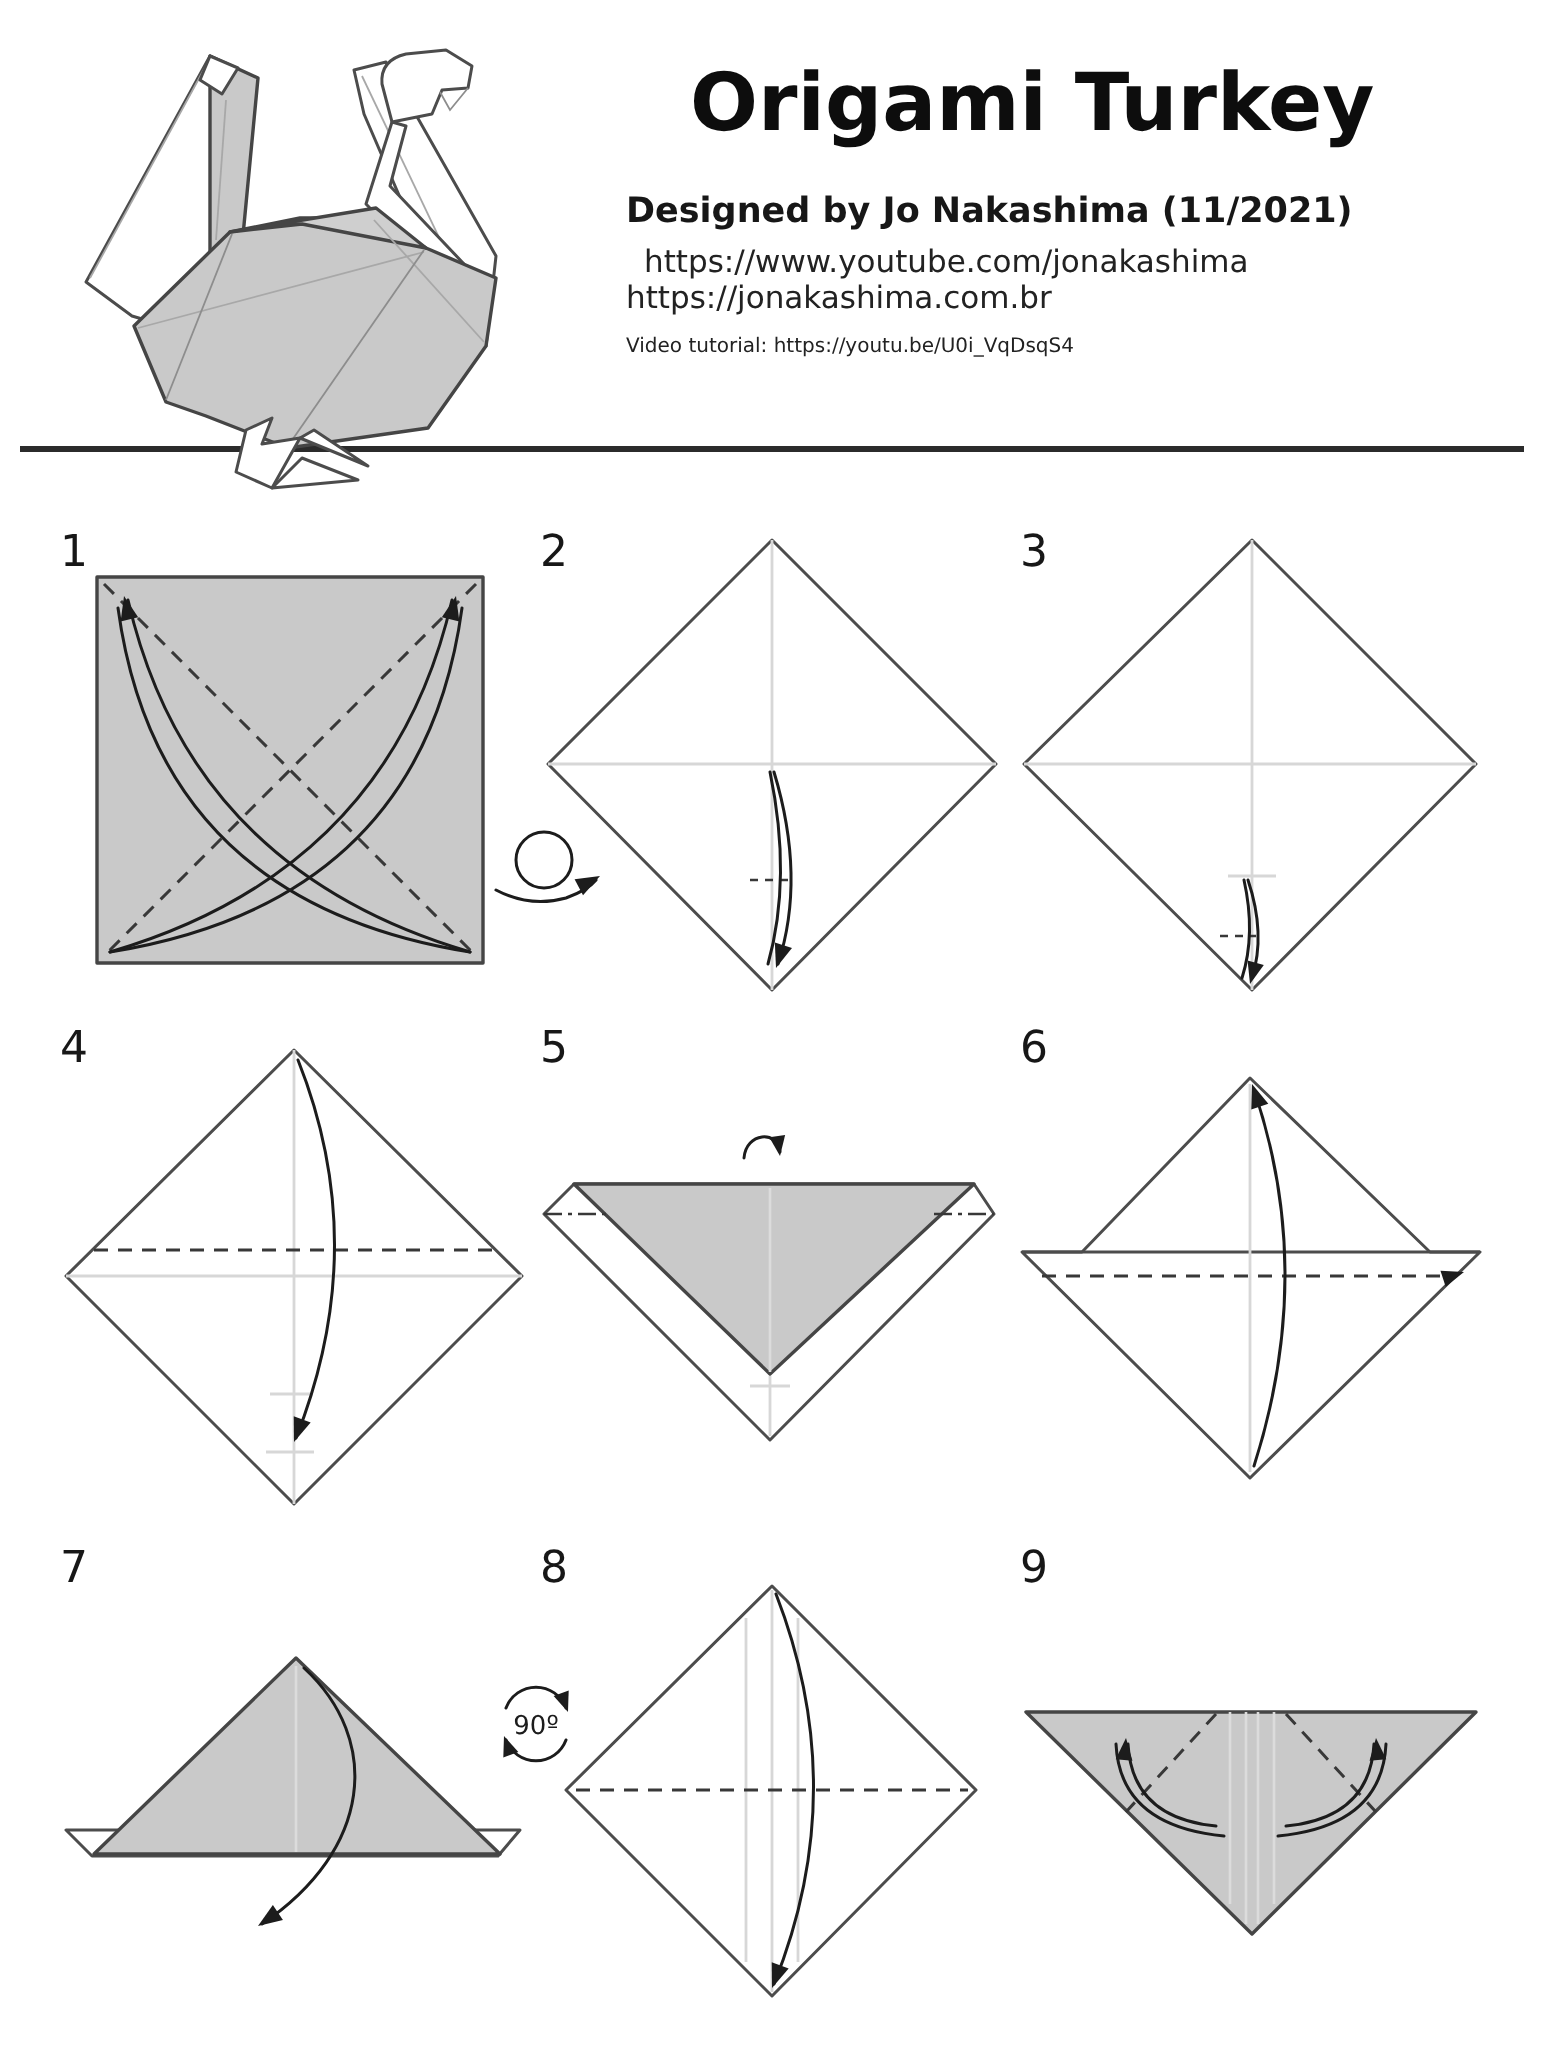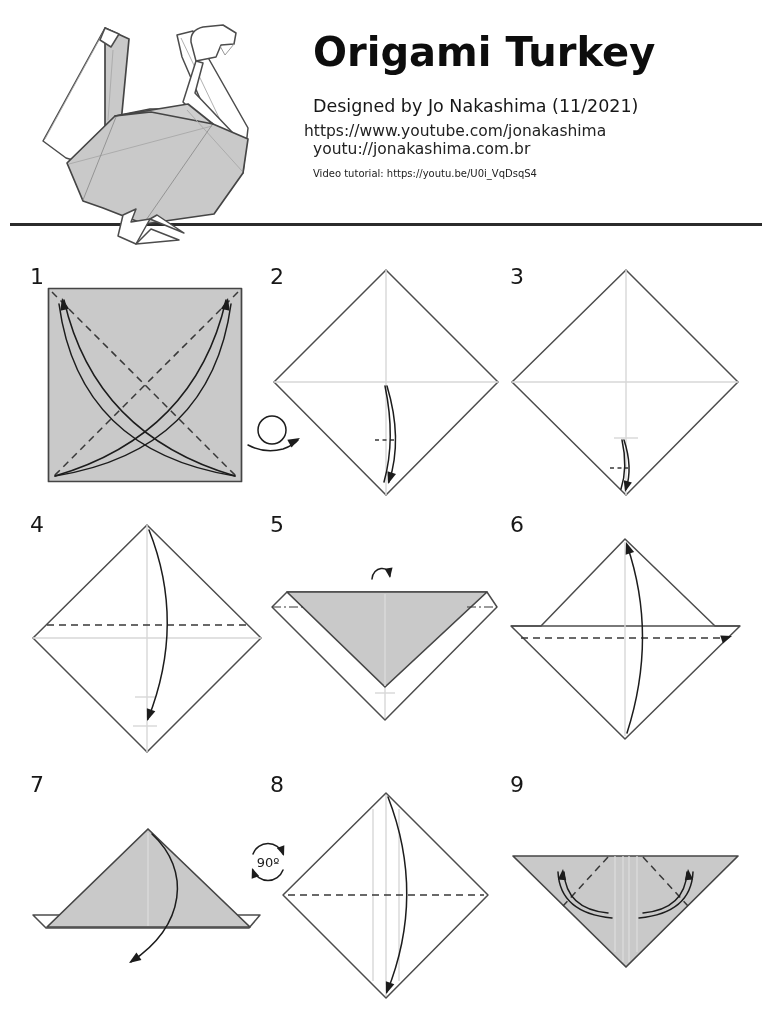--- a/index.html
+++ b/index.html
@@ -1,20 +1,20 @@
 <!DOCTYPE html>
 <html style="--paper-gray: #c9c9c9; --paper-white: #ffffff; --outline: #4c4c4c; --crease: #d7d7d7; --fold-line: #383838; --arrow: #1c1c1c; --divider: #2b2b2b; --text: #111111;"><head>
 <meta charset="utf-8">
 <style>
   html,body{margin:0;padding:0;background:#fff;}
   .page{position:relative;width:772px;height:1024px;background:#fff;
         font-family:"DejaVu Sans",sans-serif;overflow:hidden;color:#111;}
   .abs{position:absolute;}
-  .title{font-size:40px;font-weight:bold;color:#0d0d0d;white-space:nowrap;line-height:1;}
-  .designer{font-size:17.5px;font-weight:normal;color:#171717;white-space:nowrap;}
+  .title{font-size:40px;font-weight:bold;color:#0d0d0d;white-space:nowrap;line-height:1;margin-left:32px;}
+  .designer{font-size:17.5px;font-weight:bold;color:#171717;white-space:nowrap;}
   .link{font-size:15.5px;color:#222;white-space:nowrap;}
   .video{font-size:10px;color:#222;white-space:nowrap;}
   .stepnum{font-size:22px;color:#171717;line-height:1;}
   .divider{background:var(--divider,#2b2b2b);}
 
   
   .pw{fill:#fff;stroke:#4c4c4c;stroke-width:1.5;stroke-linejoin:round;}
   .pg{fill:var(--paper-gray,#c9c9c9);stroke:#454545;stroke-width:1.7;stroke-linejoin:round;}
   .cr{stroke:var(--crease,#d7d7d7);stroke-width:1.4;fill:none;}
   .crg{stroke:#dcdcdc;stroke-width:1.3;fill:none;}
@@ -27,22 +27,22 @@
   .t-med{stroke:#8d8d8d;stroke-width:0.9;fill:none;}
   .rot-label{font-family:"DejaVu Sans",sans-serif;font-size:13px;fill:#1c1c1c;}
 </style>
 </head>
 <body>
 
 <div class="page">
 
   <div class="abs title" style="left:313px;top:32px;">Origami Turkey</div>
   <div class="abs designer" style="left:313px;top:96px;">Designed by Jo Nakashima (11/2021)</div>
-  <div class="abs link" style="left:304px;top:122px;">https://www.youtube.com/jonakashima</div>
-  <div class="abs link" style="left:313px;top:140px;">youtu://jonakashima.com.br</div>
+  <div class="abs link" style="left:322px;top:122px;">https://www.youtube.com/jonakashima</div>
+  <div class="abs link" style="left:313px;top:140px;">https://jonakashima.com.br</div>
   <div class="abs video" style="left:313px;top:168px;">Video tutorial: https://youtu.be/U0i_VqDsqS4</div>
 
   <div class="abs divider" style="left:10px;top:223px;width:752px;height:3px;"></div>
 
   <svg class="abs" style="left:20px;top:5px;z-index:2;" width="262" height="241" viewBox="0 0 262 241">
     <g>
 
       <path class="pw" d="M85,23 L103,32 L96,116 L73,161 L46,153 L23,136 Z"></path>
       <path class="t-line" d="M84,26 L25,134"></path>
 

